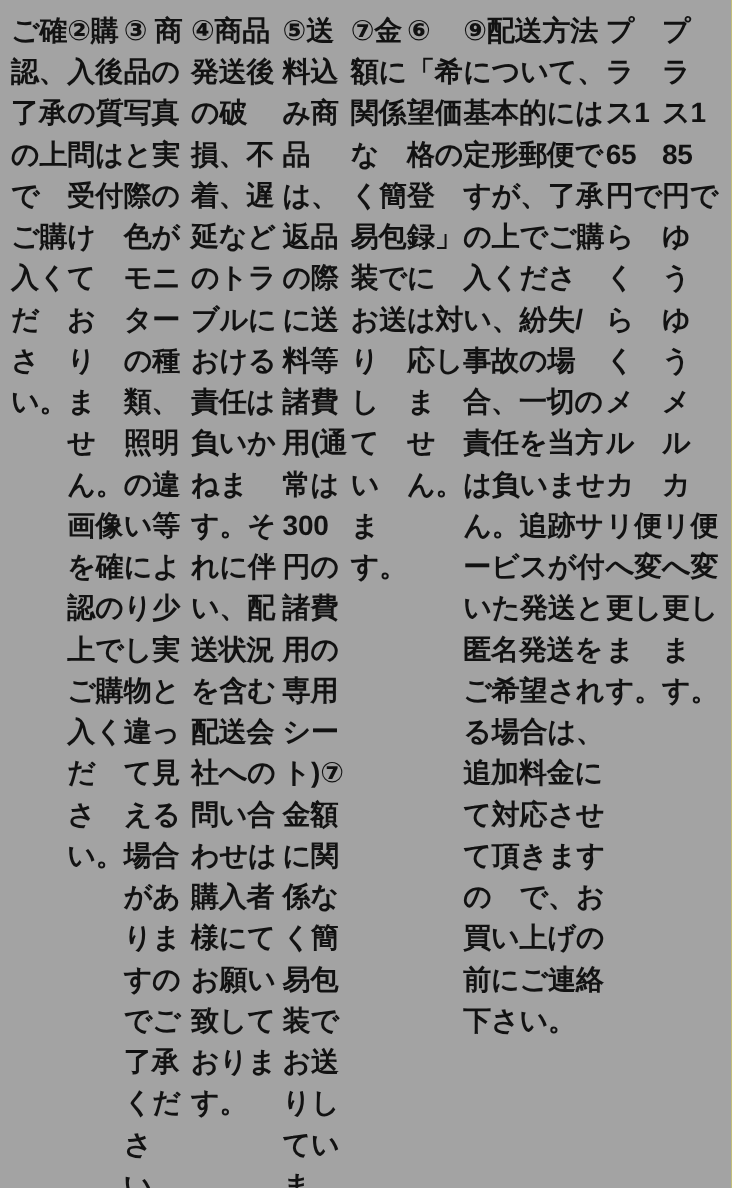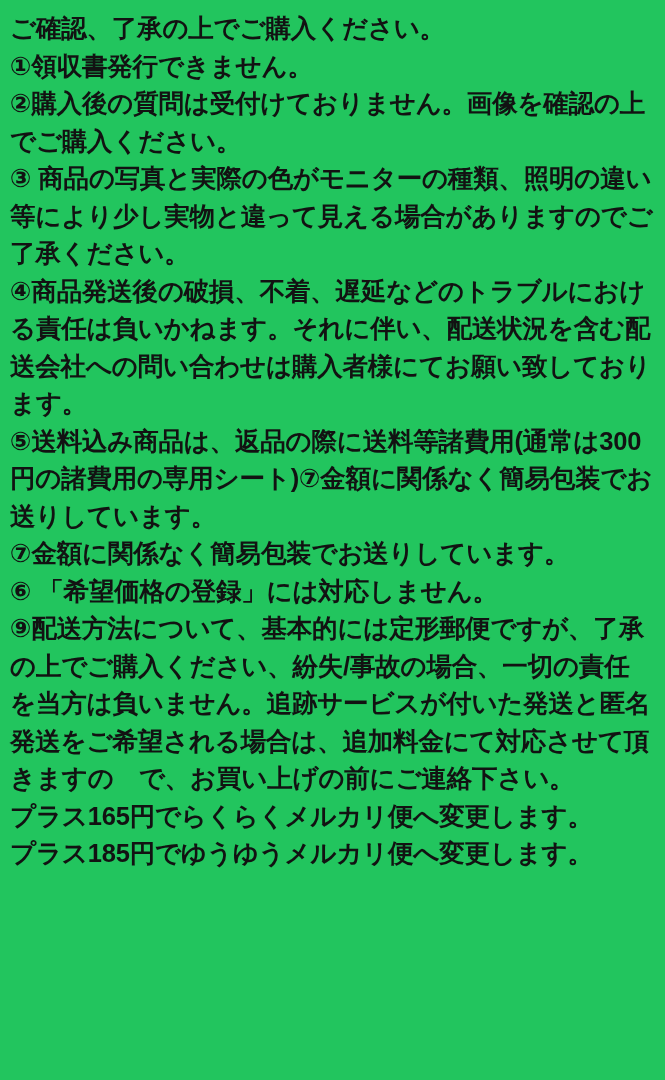--- a/index.html
+++ b/index.html
@@ -10,42 +10,42 @@
     width: 665px;
     height: 1080px;
     background: #f5ec36;
     font-family: "Liberation Sans", "DejaVu Sans", sans-serif;
     overflow: hidden;
   }
   .notice-sheet {
     box-sizing: border-box;
     width: 665px;
     height: 1080px;
-    background: #22c55e;
+    background: #a3a3a3;
     padding: 10px 12px 0 10px;
     display: flex;
-    flex-direction: column;
+    flex-direction: row;
+    justify-content: space-between;
   }
   .notice-line {
     color: #121212;
     font-size: 25.5px;
     line-height: 37.5px;
     letter-spacing: -0.2px;
     font-weight: 700;
     text-align: left;
     white-space: pre-wrap;
     word-break: break-all;
   }
 </style>
 </head>
 <body>
 
 <div class="notice-sheet">
   <div class="notice-line">ご確認、了承の上でご購入ください。</div>
-  <div class="notice-line">①領収書発行できません。</div>
   <div class="notice-line">②購入後の質問は受付けておりません。画像を確認の上でご購入ください。</div>
   <div class="notice-line">③ 商品の写真と実際の色がモニターの種類、照明の違い等により少し実物と違って見える場合がありますのでご了承ください。</div>
   <div class="notice-line">④商品発送後の破損、不着、遅延などのトラブルにおける責任は負いかねます。それに伴い、配送状況を含む配送会社への問い合わせは購入者様にてお願い致しております。</div>
   <div class="notice-line">⑤送料込み商品は、返品の際に送料等諸費用(通常は300円の諸費用の専用シート)⑦金額に関係なく簡易包装でお送りしています。</div>
   <div class="notice-line">⑦金額に関係なく簡易包装でお送りしています。</div>
   <div class="notice-line">⑥ 「希望価格の登録」には対応しません。</div>
   <div class="notice-line">⑨配送方法について、基本的には定形郵便ですが、了承の上でご購入ください、紛失/事故の場合、一切の責任を当方は負いません。追跡サービスが付いた発送と匿名発送をご希望される場合は、追加料金にて対応させて頂きますの　で、お買い上げの前にご連絡下さい。</div>
   <div class="notice-line">プラス165円でらくらくメルカリ便へ変更します。</div>
   <div class="notice-line">プラス185円でゆうゆうメルカリ便へ変更します。</div>
 </div>

